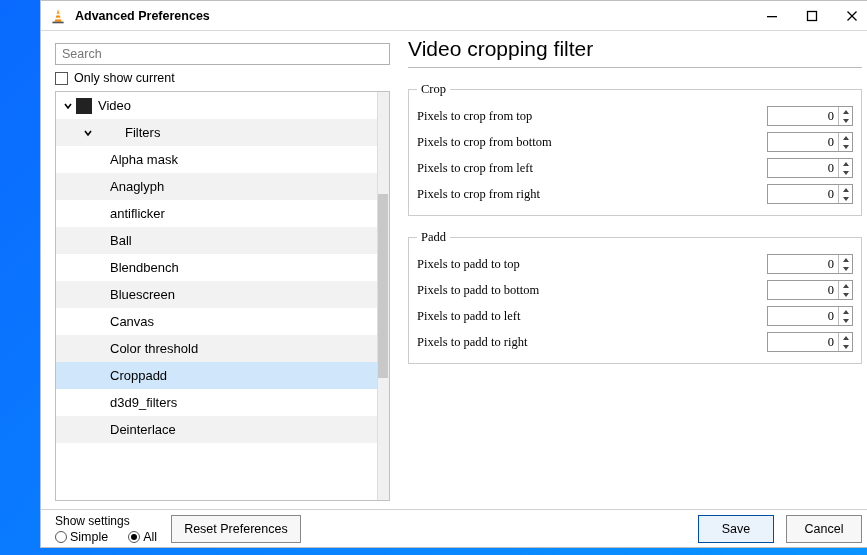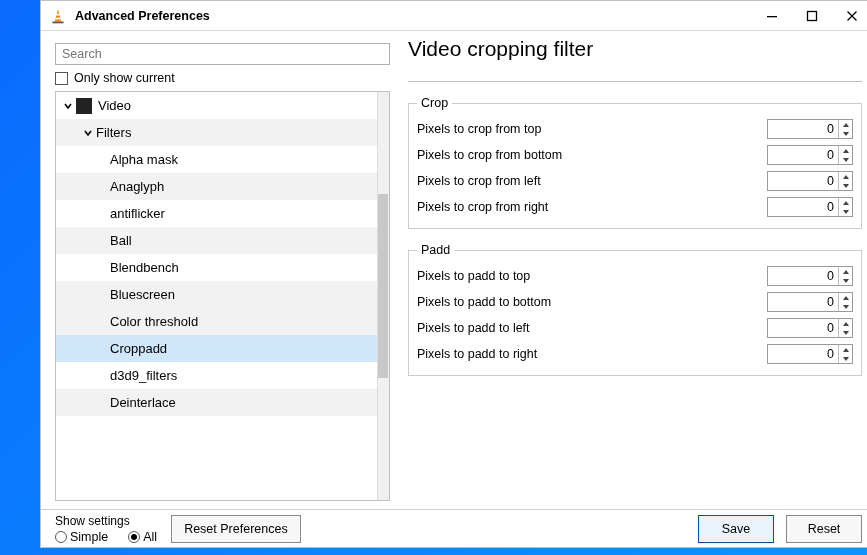--- a/index.html
+++ b/index.html
@@ -78,21 +78,21 @@
     font-size: 13px;
   }
   .tree-row.alt { background: #f2f2f2; }
   .tree-row.sel { background: #cfe6fb; }
   .tree-row .tw {
     width: 12px; height: 12px;
     margin: 0 2px 0 0;
   }
   .tree-row .tw svg { width: 12px; height: 12px; display: block; }
   .pad1 { padding-left: 6px; }
-  .pad2 { padding-left: 26px; }
+  .pad2 { padding-left: 26px; gap: 29px; }
   .pad3 { padding-left: 54px; }
   .tree-row .catico { width: 16px; height: 16px; margin-right: 6px; background: #222; }
   .scrollbar-v {
     position: absolute;
     right: 0; top: 0;
     width: 12px; height: 100%;
     background: #f0f0f0;
     border-left: 1px solid #ddd;
   }
   .scroll-thumb-v {
@@ -102,28 +102,29 @@
     width: 10px;
     height: 184px;
     background: #c8c8c8;
     border-radius: 0;
   }
 
   .right-pane { flex: 1; display: flex; flex-direction: column; }
   .right-title {
     font-size: 21px;
     font-weight: 400;
-    padding-bottom: 20px;
+    padding-bottom: 6px;
     border-bottom: 1px solid #bbb;
     margin-top: -6px;
   }
   fieldset.group {
     border: 1px solid #ccc;
     margin: 14px 0 8px 0;
     padding: 6px 8px 8px 8px;
+    font-family: Liberation Serif, serif;
   }
   fieldset.group legend {
     font-size: 12.5px;
     padding: 0 4px;
   }
   .frow {
     height: 26px;
     display: flex;
     align-items: center;
   }
@@ -254,20 +255,23 @@
             </div>
             <div class="tree-row alt pad3">
               <span>Ball</span>
             </div>
             <div class="tree-row  pad3">
               <span>Blendbench</span>
             </div>
             <div class="tree-row alt pad3">
               <span>Bluescreen</span>
             </div>
+            <div class="tree-row  pad3">
+              <span>Canvas</span>
+            </div>
             <div class="tree-row alt pad3">
               <span>Color threshold</span>
             </div>
             <div class="tree-row sel pad3">
               <span>Croppadd</span>
             </div>
             <div class="tree-row  pad3">
               <span>d3d9_filters</span>
             </div>
             <div class="tree-row alt pad3">
@@ -454,16 +458,16 @@
       </div>
     </div>
     <div class="btn reset-btn">
         <span>Reset Preferences</span>
       </div>
     <div class="spacer"></div>
     <div class="btn primary save-btn">
         <span>Save</span>
       </div>
     <div class="btn cancel-btn">
-        <span>Reset</span>
+        <span>Cancel</span>
       </div>
   </div>
 </div>
 
 </body></html>

